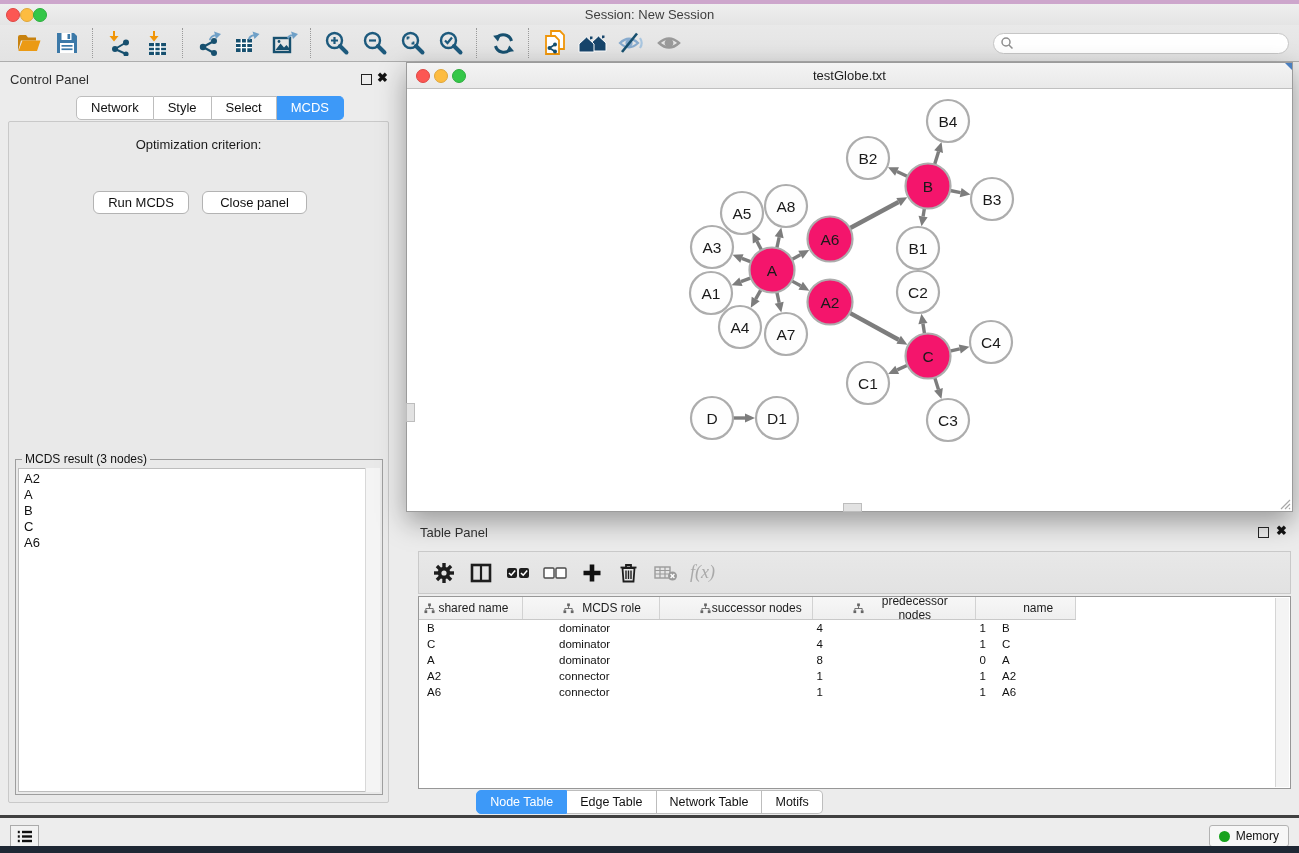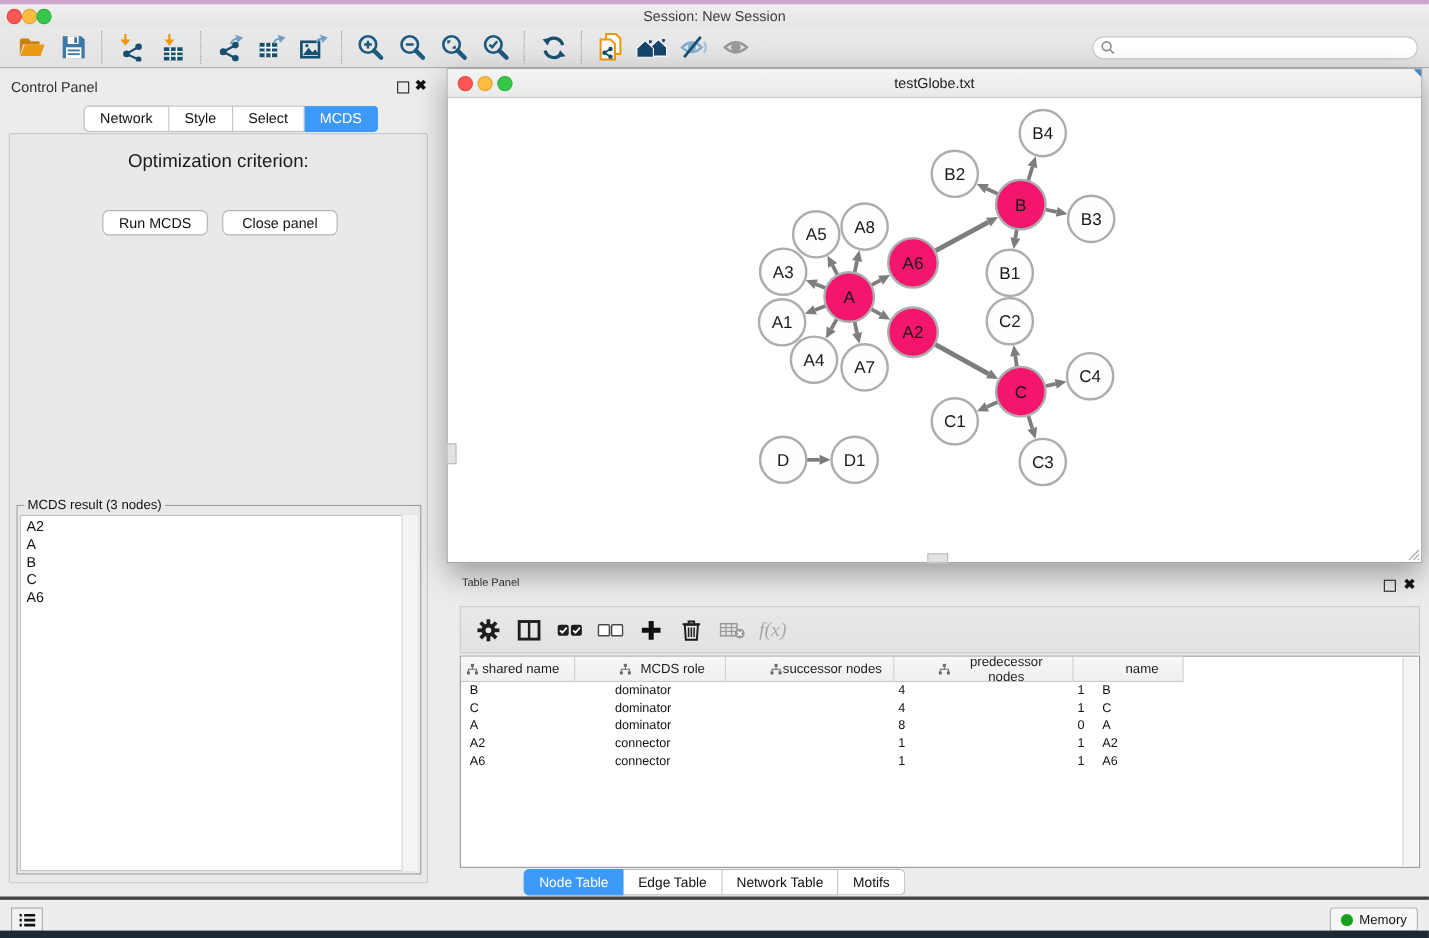--- a/index.html
+++ b/index.html
@@ -27,21 +27,21 @@
   #cp-title{position:absolute;left:10px;top:6px;font-size:13px;color:#2E2E2E;}
   .panel-float{position:absolute;top:8px;width:9px;height:9px;border:1.5px solid #222;background:transparent;}
   .panel-close{position:absolute;top:5px;font-size:13px;font-weight:bold;color:#111;line-height:14px;}
   #cp-tabs{left:76px;top:96px;height:22px;display:flex;}
   .seg{height:22px;line-height:22px;padding:0 14px;font-size:13px;background:#fff;border:1px solid #BDBDBD;
        border-left:none;color:#111;text-align:center;}
   .seg:first-child{border-left:1px solid #BDBDBD;border-radius:5px 0 0 5px;}
   .seg:last-child{border-radius:0 5px 5px 0;}
   .seg.sel{background:#3D99F8;color:#fff;border-color:#3D99F8;}
   #cp-body{left:8px;top:121px;width:379px;height:680px;background:#E9E9E9;border:1px solid #C9C9C9;border-radius:2px;}
-  #opt-label{position:absolute;left:0;top:15px;width:100%;text-align:center;font-size:17px;color:#1B1B1B;}
+  #opt-label{position:absolute;left:0;top:15px;width:100%;text-align:center;font-size:13px;color:#1B1B1B;}
   #criterion{position:absolute;left:34px;top:36px;width:313px;height:22px;background:#fff;border:1px solid #B6B6B6;
              border-radius:4px;display:flex;align-items:center;}
   #criterion-text{flex:1;text-align:center;font-size:13px;color:#111;}
   #criterion-stepper{width:20px;height:22px;margin-right:-1px;background:linear-gradient(#69AEF9,#2E7CE8);
              border-radius:0 4px 4px 0;display:flex;flex-direction:column;align-items:center;justify-content:center;}
   .cp-btn{position:absolute;top:69px;height:23px;background:#fff;border:1px solid #B3B3B3;border-radius:6px;
           font-size:13px;color:#111;display:flex;align-items:center;justify-content:center;box-sizing:border-box;}
   #mcds-box{position:absolute;left:6px;top:337px;width:366px;height:334px;border:1px solid #9E9E9E;}
   #mcds-legend{position:absolute;left:6px;top:-8px;background:#E9E9E9;padding:0 3px;font-size:12px;color:#111;}
   #mcds-list{position:absolute;left:2px;top:8px;right:2px;bottom:2px;background:#fff;border:1px solid #BDBDBD;
@@ -54,21 +54,21 @@
   #net-titlebar{position:absolute;left:0;top:0;right:0;height:25px;background:linear-gradient(#F4F4F4,#E9E9E9);
           border-bottom:1px solid #C0C0C0;}
   #net-title{width:100%;text-align:center;font-size:13px;color:#1C1C1C;line-height:25px;}
   #net-corner{position:absolute;right:0;top:0;width:0;height:0;border-top:7px solid #4A7FBF;border-left:7px solid transparent;}
   #graph-area{position:absolute;left:0;top:26px;right:0;bottom:0;}
   #resize-grip{position:absolute;right:1px;bottom:1px;width:13px;height:13px;}
   .grip-h{position:absolute;left:-1px;width:7px;height:17px;background:#E2E2E2;border:1px solid #BDBDBD;top:340px;}
   .grip-b{position:absolute;left:436px;width:17px;height:7px;background:#E2E2E2;border:1px solid #BDBDBD;bottom:-1px;}
   
   #tp-header{left:406px;top:519px;width:893px;height:26px;}
-  #tp-title{position:absolute;left:14px;top:6px;font-size:10px;color:#2E2E2E;}
+  #tp-title{position:absolute;left:14px;top:6px;font-size:13px;color:#2E2E2E;}
   #tp-toolbar{left:418px;top:551px;width:873px;height:43px;background:linear-gradient(#E8E8E8,#E2E2E2);
               border:1px solid #C9C9C9;display:flex;align-items:center;padding-left:6px;box-sizing:border-box;}
   .tp-btn{width:37px;height:36px;display:flex;align-items:center;justify-content:center;flex:0 0 auto;}
   #fx-label{font-family:"Liberation Serif",serif;font-style:italic;font-size:18px;color:#A9A9A9;margin-left:6px;}
   #table{left:418px;top:596px;width:873px;height:193px;background:#fff;border:1px solid #979797;box-sizing:border-box;}
   #tbl-head{display:flex;height:22px;background:linear-gradient(#F7F7F7,#EFEFEF);border-bottom:1px solid #C9C9C9;width:657px;gap:35px;}
   .th{display:flex;align-items:center;border-right:1px solid #D2D2D2;box-sizing:border-box;font-size:12px;color:#1D1D1D;}
   .th .lbl{flex:1;text-align:center;padding-right:10px;}
   .th .tree{margin-left:5px;flex:0 0 auto;}
   .tr{display:flex;height:16px;line-height:16px;font-size:11.5px;color:#111;width:657px;}

